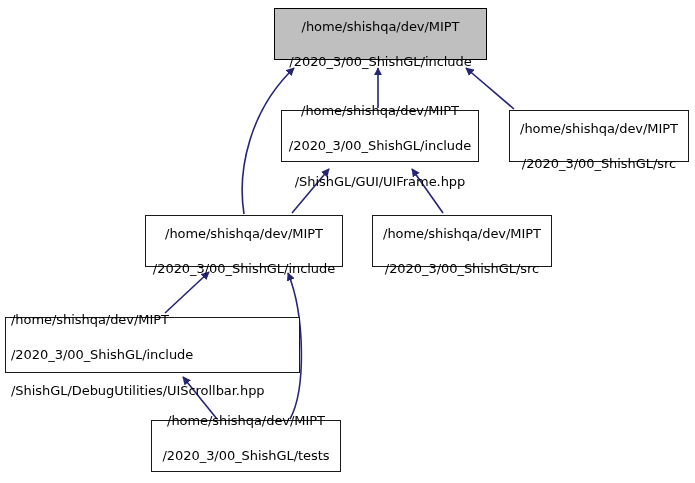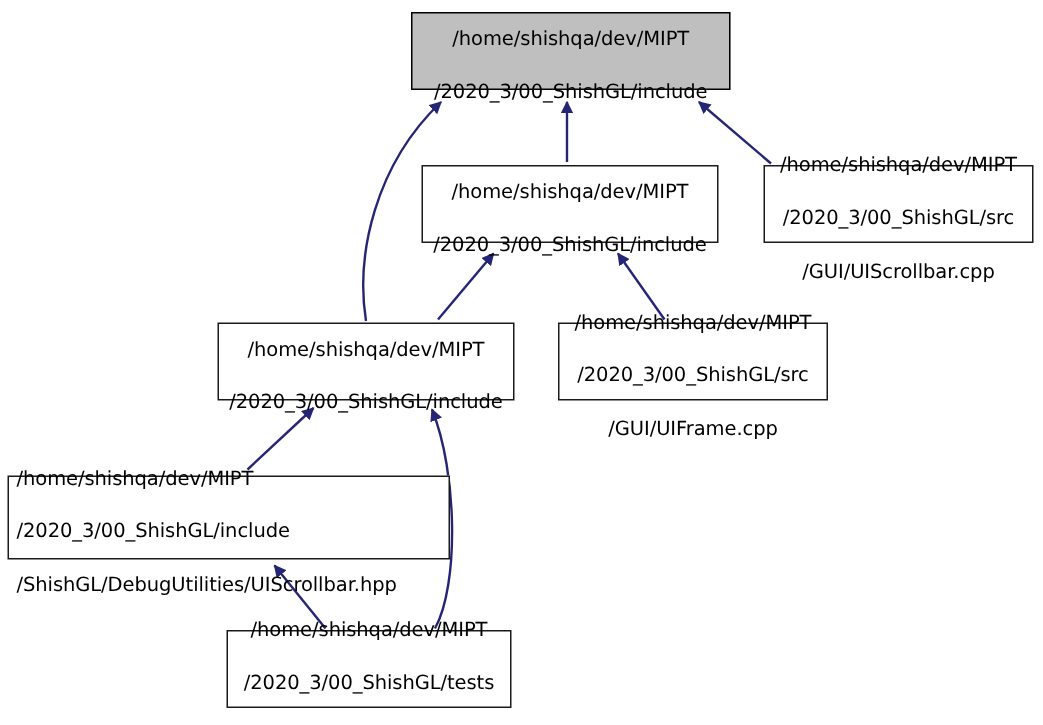--- a/index.html
+++ b/index.html
@@ -80,37 +80,36 @@
   </svg>
 
   <div class="graph-node highlight" style="left:274px; top:8px; width:213px; height:52px;">
     <div class="node-line">/home/shishqa/dev/MIPT</div>
     <div class="node-line">/2020_3/00_ShishGL/include</div>
   </div>
 
   <div class="graph-node" style="left:281px; top:110px; width:198px; height:52px;">
     <div class="node-line">/home/shishqa/dev/MIPT</div>
     <div class="node-line">/2020_3/00_ShishGL/include</div>
+    <div class="node-line">/ShishGL/GUI/UIFrame.hpp</div>
   </div>
 
   <div class="graph-node" style="left:509px; top:110px; width:180px; height:52px;">
     <div class="node-line">/home/shishqa/dev/MIPT</div>
     <div class="node-line">/2020_3/00_ShishGL/src</div>
-    <div class="node-line">/GUI/UIScrollbar.cpp</div>
   </div>
 
   <div class="graph-node" style="left:145px; top:215px; width:198px; height:52px;">
     <div class="node-line">/home/shishqa/dev/MIPT</div>
     <div class="node-line">/2020_3/00_ShishGL/include</div>
   </div>
 
   <div class="graph-node" style="left:372px; top:215px; width:180px; height:52px;">
     <div class="node-line">/home/shishqa/dev/MIPT</div>
     <div class="node-line">/2020_3/00_ShishGL/src</div>
-    <div class="node-line">/GUI/UIFrame.cpp</div>
   </div>
 
   <div class="graph-node align-left" style="left:5px; top:317px; width:295px; height:56px;">
     <div class="node-line">/home/shishqa/dev/MIPT</div>
     <div class="node-line">/2020_3/00_ShishGL/include</div>
     <div class="node-line">/ShishGL/DebugUtilities/UIScrollbar.hpp</div>
   </div>
 
   <div class="graph-node" style="left:151px; top:420px; width:190px; height:52px;">
     <div class="node-line">/home/shishqa/dev/MIPT</div>

